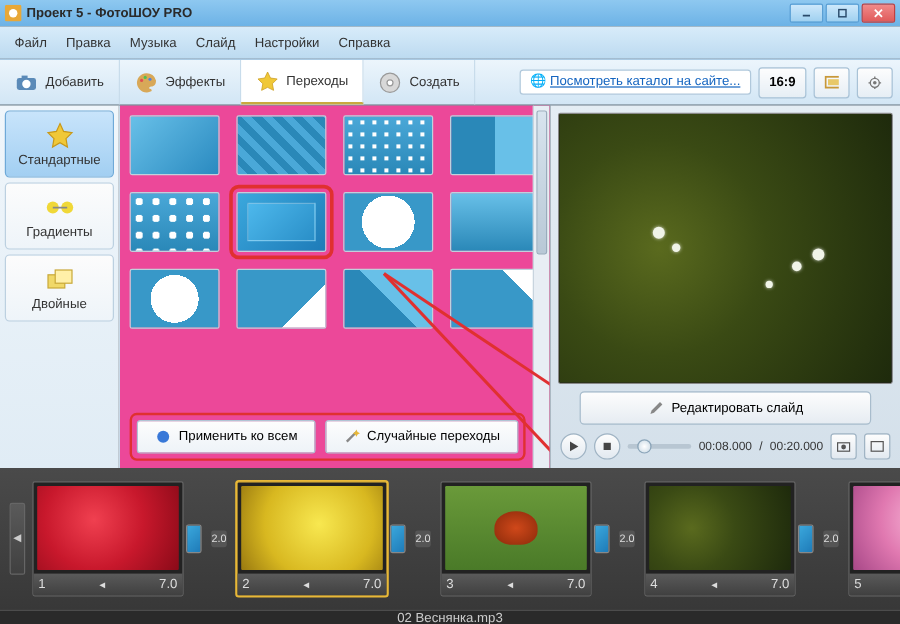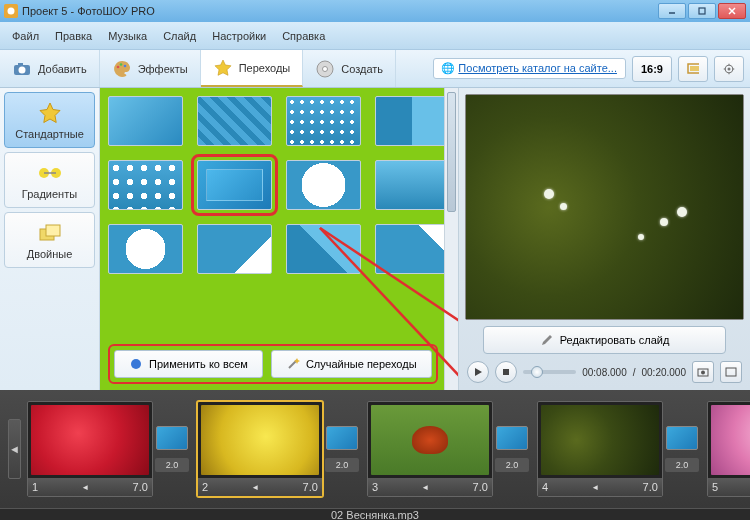--- a/index.html
+++ b/index.html
@@ -1,21 +1,21 @@
 <!DOCTYPE html>
 <html><head>
 <meta charset="utf-8">
 <style>
 * { margin: 0; padding: 0; box-sizing: border-box; font-family: Tahoma, Arial, sans-serif; font-size: 11px; }
 body { width: 750px; height: 520px; overflow: hidden; background: #3a3a3a; }
 
 
 .titlebar { height: 22px; background: linear-gradient(#8ec8f0,#6cb2e6); display: flex; align-items: center; padding: 0 4px; color: #2a2a2a; }
 .titlebar .icon { width: 14px; height: 14px; margin-right: 4px; }
-.titlebar .title { flex: 1; font-weight: normal; }
+.titlebar .title { flex: 1; font-weight: bold; }
 .winbtn { width: 28px; height: 16px; margin-left: 2px; background: linear-gradient(#cde8fb,#9fd0f0); border: 1px solid #5a9fd4; border-radius: 2px; display: flex; align-items: center; justify-content: center; cursor: pointer; }
 .winbtn.close { background: linear-gradient(#f08a8a,#e05a5a); border-color: #c04040; }
 
 
 .menubar { height: 28px; background: linear-gradient(#d8ecfa,#bcdaf0); display: flex; align-items: center; padding: 0 4px; color: #333; border-bottom: 1px solid #a9c9e2; }
 .menubar span { padding: 2px 8px; cursor: pointer; }
 
 
 .toolbar { height: 38px; background: linear-gradient(#ecf5fc,#d2e6f5); display: flex; align-items: stretch; border-bottom: 1px solid #b0c8db; }
 .tooltab { display: flex; align-items: center; padding: 0 12px; gap: 6px; border-right: 1px solid #c8dceb; cursor: pointer; color: #333; }
@@ -27,21 +27,21 @@
 .ratio-btn, .sq-btn { height: 26px; padding: 0 8px; background: linear-gradient(#fdfdfd,#e6eef5); border: 1px solid #a9c2d6; border-radius: 3px; display: flex; align-items: center; justify-content: center; cursor: pointer; }
 .sq-btn { width: 30px; }
 
 
 .main { display: flex; height: 302px; }
 .left-col { width: 100px; background: linear-gradient(#f0f6fb,#e0ecf5); padding: 4px; display: flex; flex-direction: column; gap: 4px; border-right: 1px solid #c8d8e6; }
 .cat-btn { height: 56px; background: linear-gradient(#fcfcfc,#eef4f9); border: 1px solid #bcd0e0; border-radius: 4px; display: flex; flex-direction: column; align-items: center; justify-content: center; gap: 3px; cursor: pointer; color: #333; }
 .cat-btn.active { background: linear-gradient(#c8e4fb,#a2cff2); border-color: #6ea9d8; }
 .cat-btn .cicon { width: 28px; height: 24px; }
 
-.grid-area { flex: 1; background: #84cc16; position: relative; padding: 8px; overflow: hidden; }
+.grid-area { flex: 1; background: #ec4899; position: relative; padding: 8px; overflow: hidden; }
 .grid { display: grid; grid-template-columns: repeat(4, 1fr); gap: 14px; }
 .thumb { aspect-ratio: 1.5/1; background: linear-gradient(135deg,#3ba8dd,#1e7bb8); border: 1px solid #c0d0dc; border-radius: 2px; position: relative; cursor: pointer; overflow: hidden; }
 .thumb.sel { outline: 3px solid #e03030; outline-offset: 3px; }
 .thumb-inner { position: absolute; inset: 8px; background: linear-gradient(135deg,#4db8ec,#2a8fc8); border: 1px solid rgba(255,255,255,0.3); }
 .vscroll { position: absolute; right: 0; top: 0; bottom: 0; width: 14px; background: #e8eef4; border-left: 1px solid #c8d4de; }
 .vscroll-thumb { position: absolute; left: 2px; right: 2px; top: 4px; height: 120px; background: linear-gradient(#d8e4ee,#b8c8d6); border: 1px solid #98acbc; border-radius: 2px; }
 
 .bottom-btns { position: absolute; left: 8px; bottom: 6px; display: flex; gap: 8px; padding: 4px; border: 2px solid #e03030; border-radius: 6px; }
 .act-btn { height: 28px; padding: 0 14px; background: linear-gradient(#fdfdfd,#eef3f8); border: 1px solid #b0c4d4; border-radius: 3px; display: flex; align-items: center; gap: 6px; cursor: pointer; }
 
@@ -57,21 +57,21 @@
 .ptime { font-size: 10px; color: #333; }
 
 
 .timeline { height: 118px; background: linear-gradient(#4a4a4a,#383838); padding: 6px 8px; display: flex; align-items: center; gap: 6px; position: relative; }
 .slide-item { position: relative; display: flex; align-items: center; }
 .slide-card { width: 126px; height: 96px; background: #222; border: 1px solid #666; border-radius: 2px; display: flex; flex-direction: column; cursor: pointer; }
 .slide-card.active { border: 1px solid #e8b838; box-shadow: 0 0 0 1px #e8b838; }
 .slide-img { flex: 1; margin: 3px; border-radius: 1px; }
 .slide-bar { height: 18px; background: linear-gradient(#5a5a5a,#404040); display: flex; align-items: center; justify-content: space-between; padding: 0 4px; color: #ddd; font-size: 10px; }
 .slide-bar .tri { font-size: 8px; }
-.trans-chip { width: 34px; display: flex; flex-direction: column; align-items: center; gap: 8px; margin: 0 2px; }
+.trans-chip { width: 34px; display: flex; flex-direction: row; align-items: center; gap: 8px; margin: 0 2px; }
 .trans-thumb { width: 32px; height: 24px; background: linear-gradient(135deg,#3ba8dd,#1e7bb8); border: 1px solid #888; border-radius: 2px; cursor: pointer; }
 .trans-dur { width: 34px; height: 14px; background: #555; color: #ddd; font-size: 9px; display: flex; align-items: center; justify-content: center; border-radius: 2px; }
 .tl-arrow { width: 18px; height: 60px; background: linear-gradient(#5a5a5a,#404040); border: 1px solid #666; border-radius: 2px; display: flex; align-items: center; justify-content: center; color: #ccc; cursor: pointer; }
 
 
 .audiobar { height: 18px; background: #2a2a2a; border-top: 1px solid #555; border-bottom: 1px solid #555; display: flex; align-items: flex-start; justify-content: center; color: #ccc; font-size: 10px; }
 .bottombar { height: 22px; background: linear-gradient(#404040,#2e2e2e); display: flex; align-items: stretch; }
 .btab { padding: 0 12px; display: flex; align-items: center; color: #ccc; border-right: 1px solid #555; cursor: pointer; font-size: 10px; }
 .btab.active { background: #555; color: #fff; }
 .bslider { flex: 1; display: flex; align-items: center; padding: 0 10px; }

